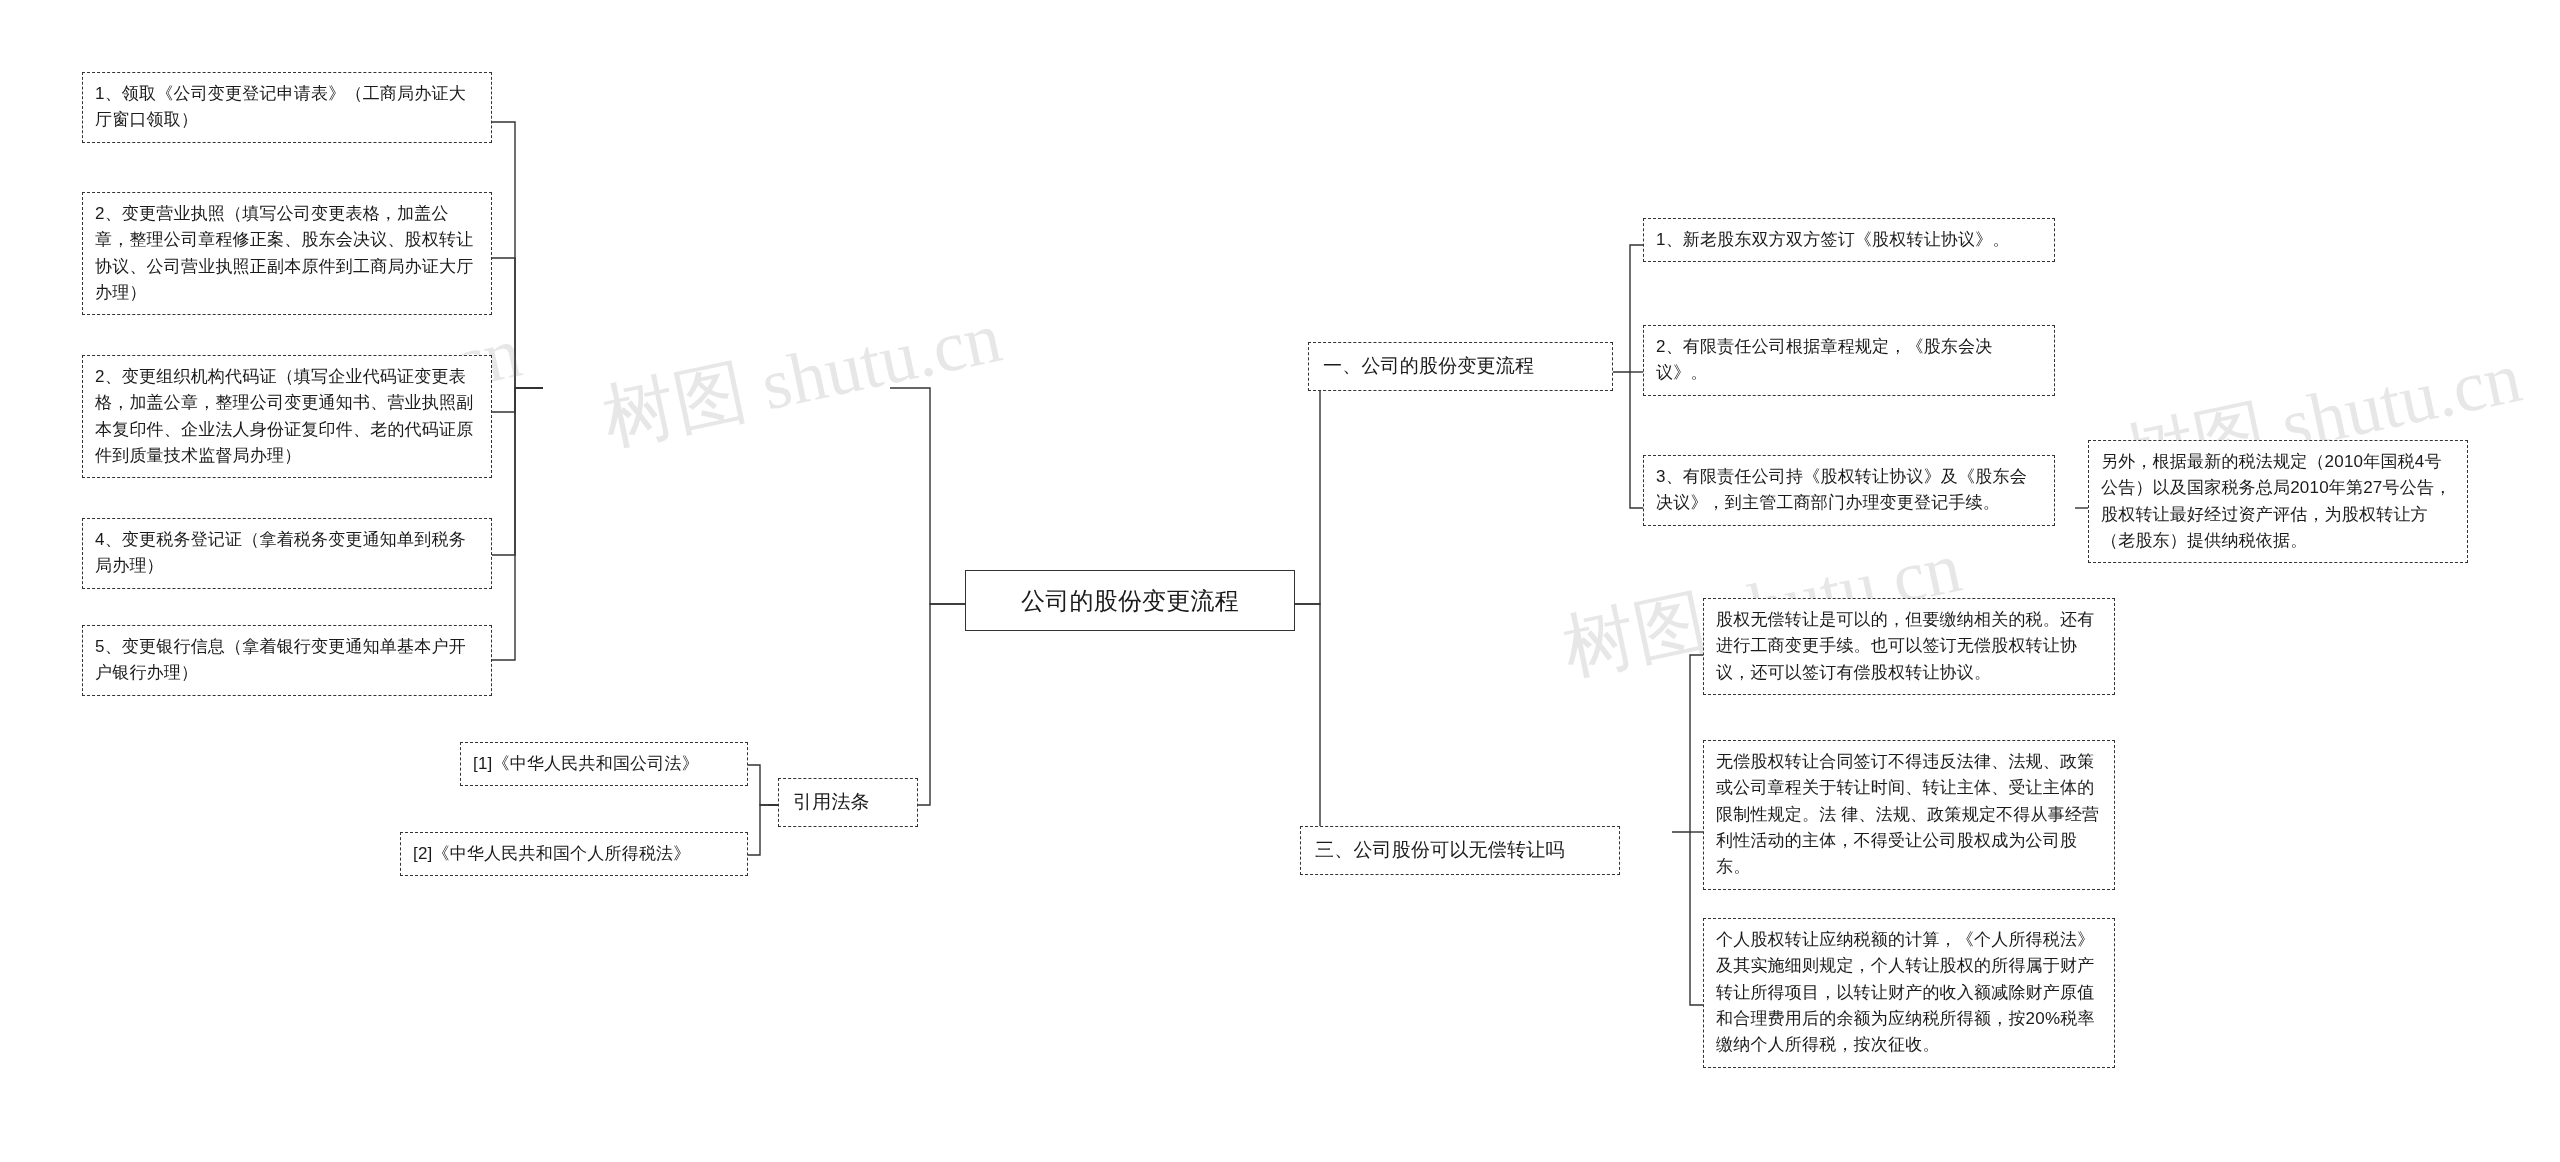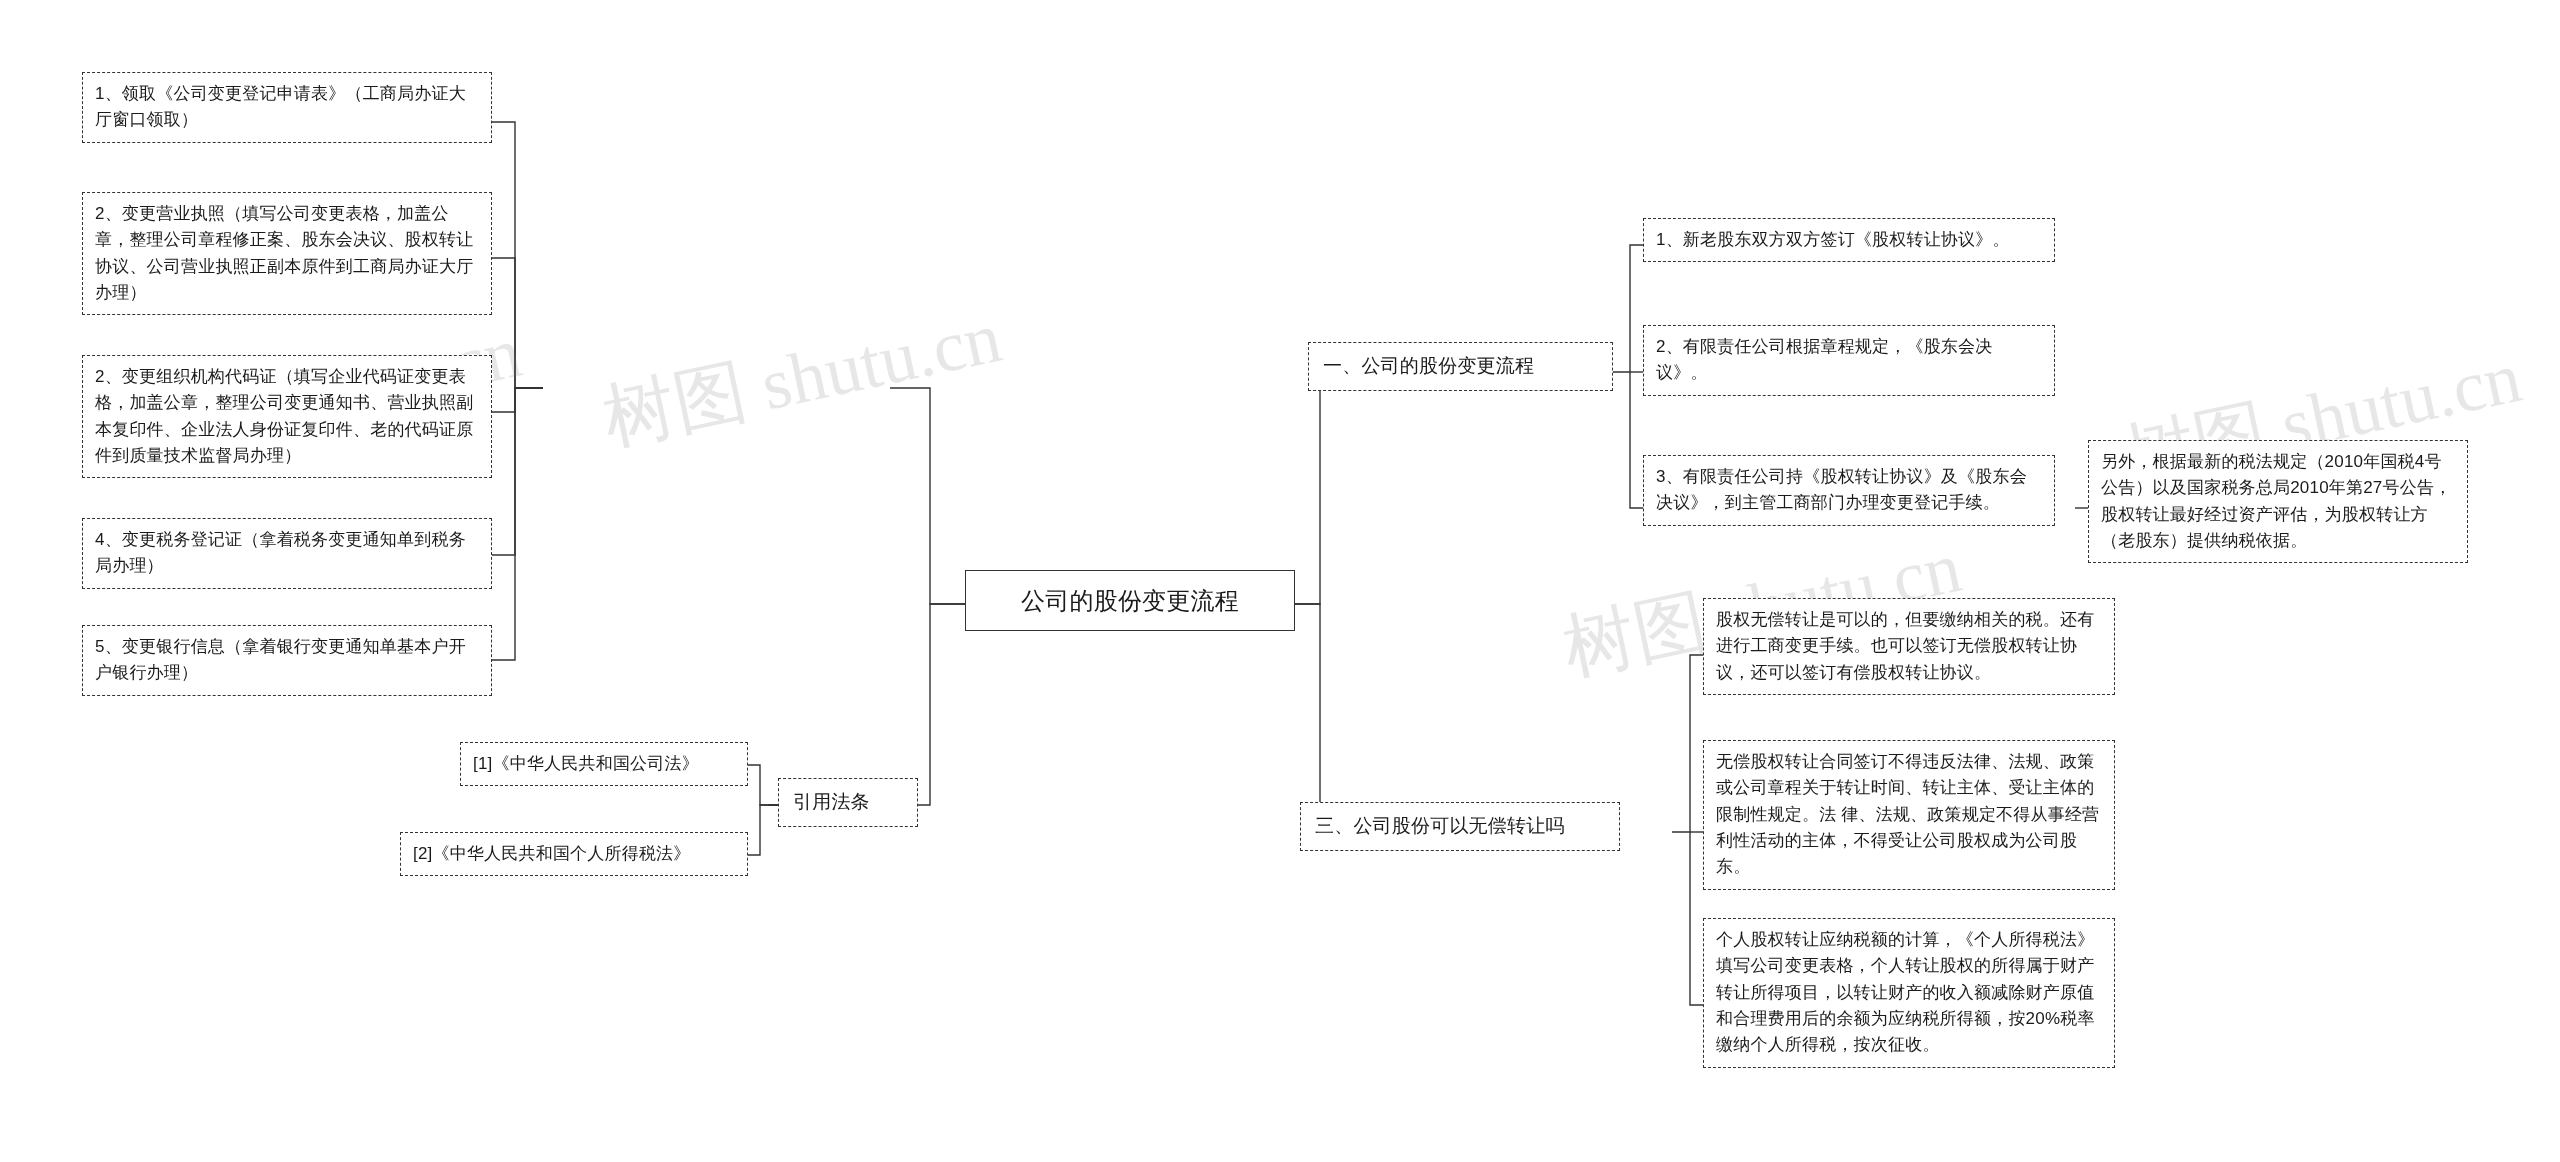--- a/index.html
+++ b/index.html
@@ -132,21 +132,21 @@
   <div class="node branch" style="left:1308px; top:342px; width:305px;">一、公司的股份变更流程</div>
 
   <div class="node" style="left:1643px; top:218px; width:412px;">1、新老股东双方双方签订《股权转让协议》。</div>
 
   <div class="node" style="left:1643px; top:325px; width:412px;">2、有限责任公司根据章程规定，《股东会决议》。</div>
 
   <div class="node" style="left:1643px; top:455px; width:412px;">3、有限责任公司持《股权转让协议》及《股东会决议》，到主管工商部门办理变更登记手续。</div>
 
   <div class="node" style="left:2088px; top:440px; width:380px;">另外，根据最新的税法规定（2010年国税4号公告）以及国家税务总局2010年第27号公告，股权转让最好经过资产评估，为股权转让方（老股东）提供纳税依据。</div>
 
-  <div class="node branch" style="left:1300px; top:802px; width:320px;">三、公司股份可以无偿转让吗</div>
+  <div class="node branch" style="left:1300px; top:826px; width:320px;">三、公司股份可以无偿转让吗</div>
 
   <div class="node" style="left:1703px; top:598px; width:412px;">股权无偿转让是可以的，但要缴纳相关的税。还有进行工商变更手续。也可以签订无偿股权转让协议，还可以签订有偿股权转让协议。</div>
 
   <div class="node" style="left:1703px; top:740px; width:412px;">无偿股权转让合同签订不得违反法律、法规、政策或公司章程关于转让时间、转让主体、受让主体的限制性规定。法 律、法规、政策规定不得从事经营利性活动的主体，不得受让公司股权成为公司股东。</div>
 
-  <div class="node" style="left:1703px; top:918px; width:412px;">个人股权转让应纳税额的计算，《个人所得税法》填写公司变更表格，个人转让股权的所得属于财产转让所得项目，以转让财产的收入额减除财产原值和合理费用后的余额为应纳税所得额，按20%税率缴纳个人所得税，按次征收。</div>
+  <div class="node" style="left:1703px; top:918px; width:412px;">个人股权转让应纳税额的计算，《个人所得税法》及其实施细则规定，个人转让股权的所得属于财产转让所得项目，以转让财产的收入额减除财产原值和合理费用后的余额为应纳税所得额，按20%税率缴纳个人所得税，按次征收。</div>
 
 </div>
 
 </body></html>

